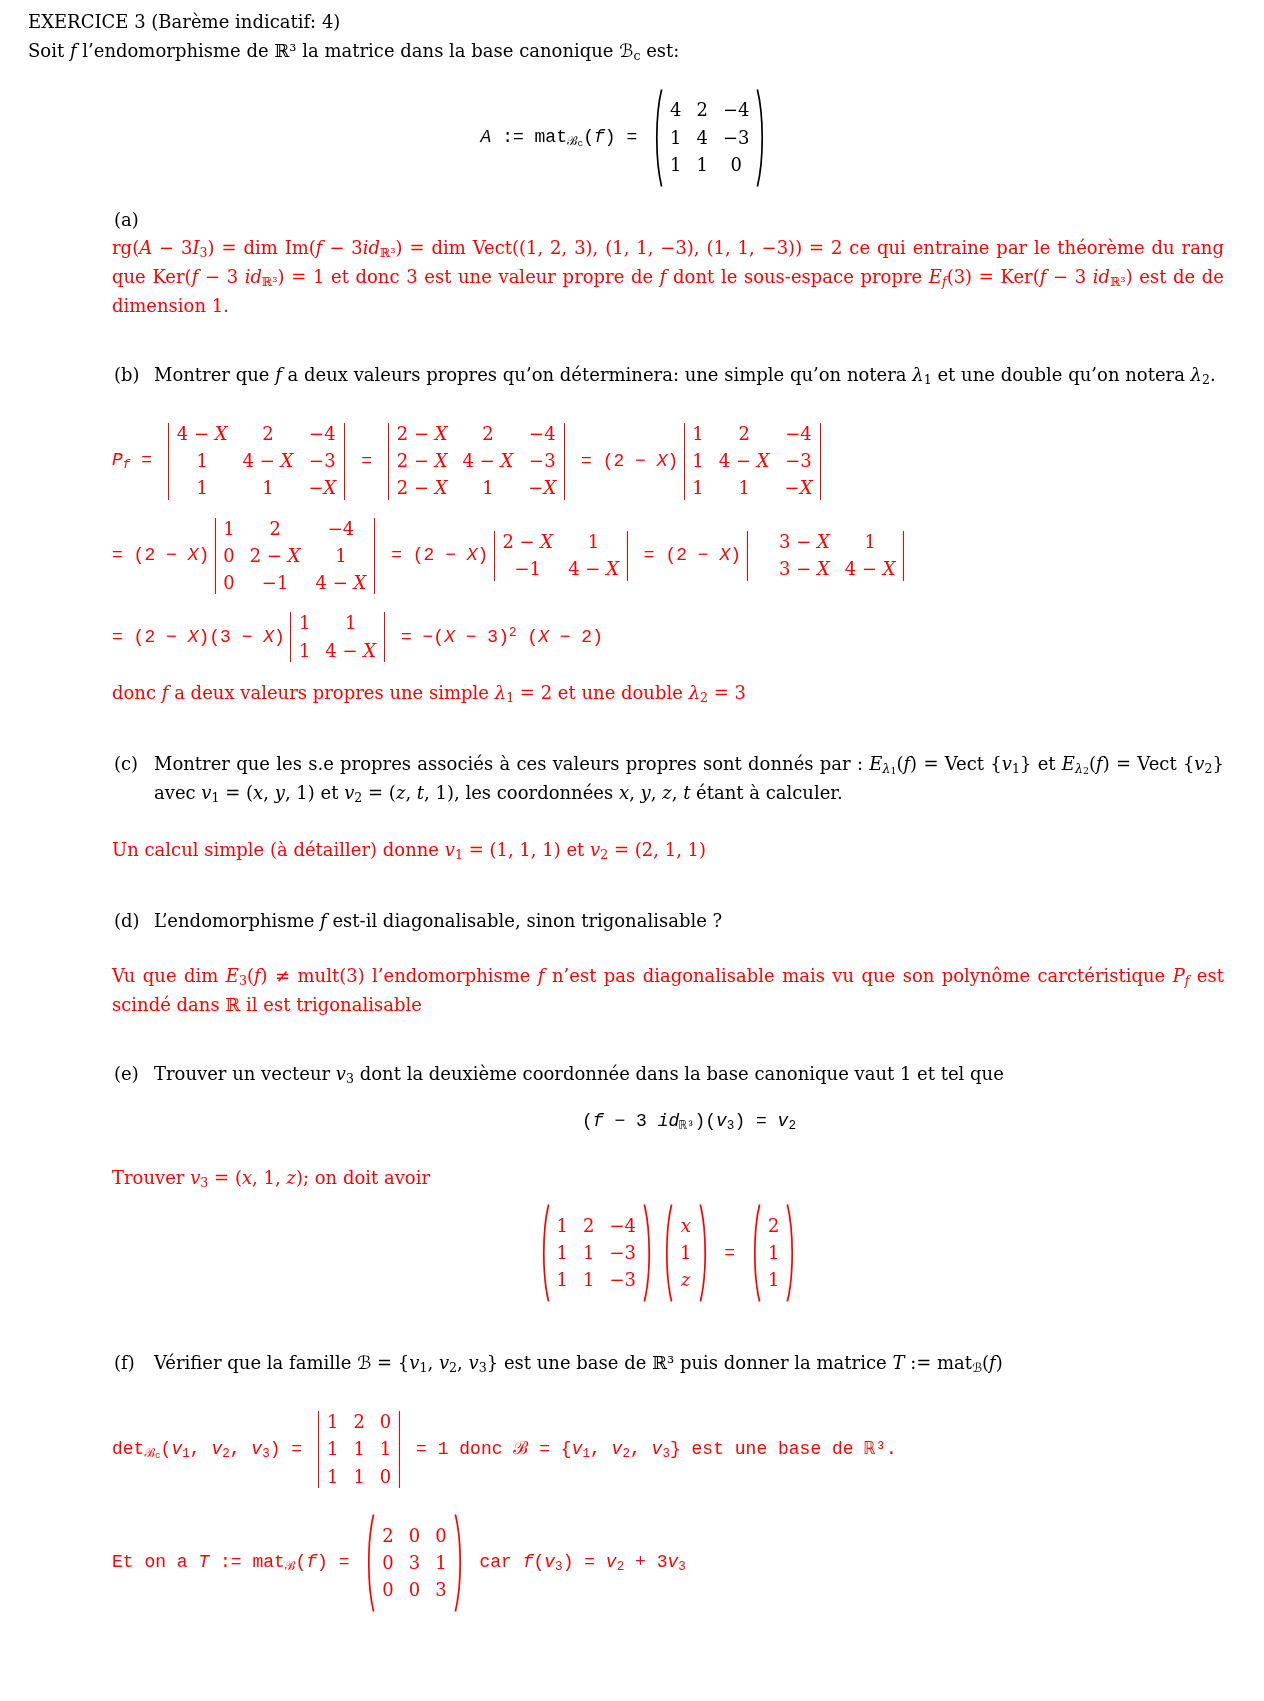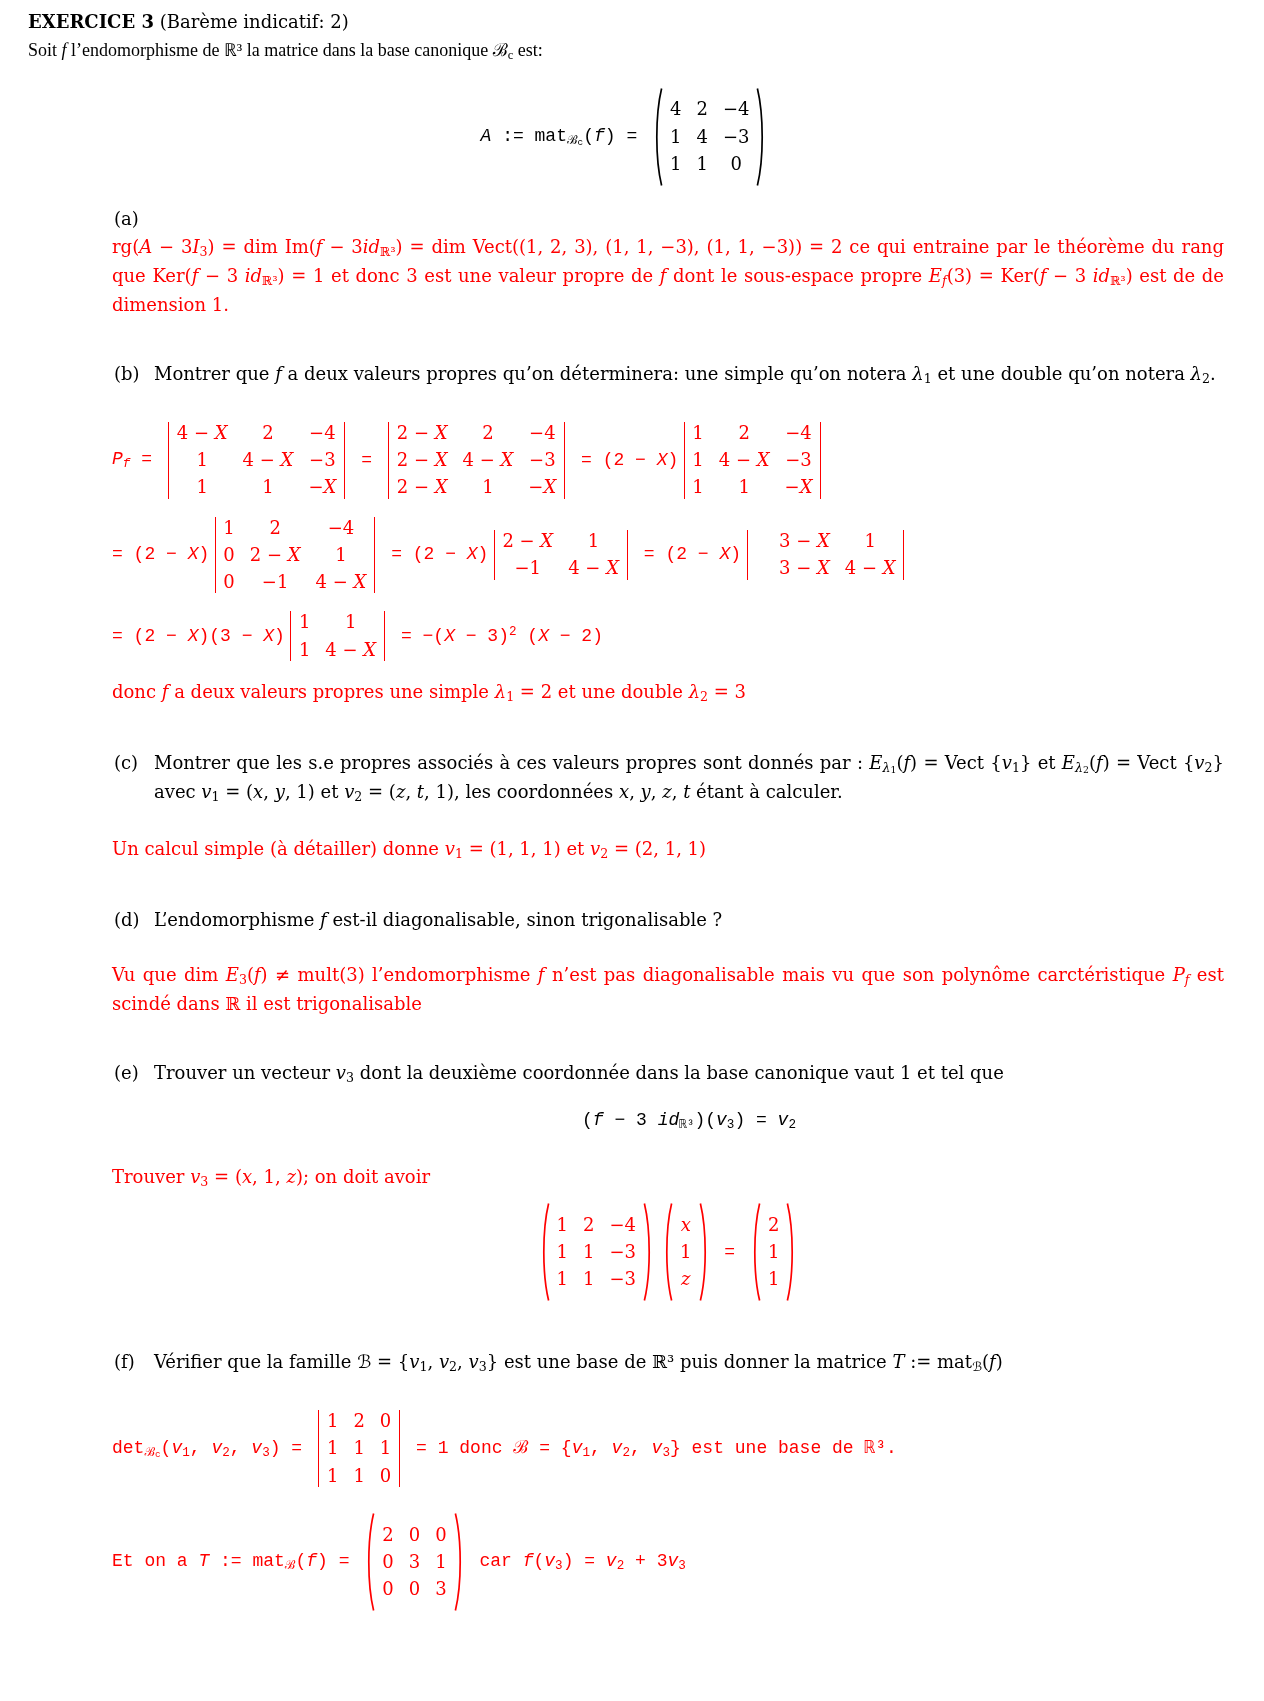--- a/index.html
+++ b/index.html
@@ -4,27 +4,27 @@
 <style>
   :root { --ink:#000000; --red:#ff0000; }
   html,body{margin:0;padding:0;background:#ffffff;}
   body{
     width:1264px; min-height:1701px; box-sizing:border-box;
     font-family:"DejaVu Serif","DejaVu Sans",serif;
     font-size:18px; line-height:1.5; color:var(--ink);
   }
   .page{padding:8px 40px 40px 28px; box-sizing:border-box;}
   .title-line{margin:0 0 2px 0;}
-  .bd{font-weight:700;}
+  .bd{font-weight:400;}
   .it{font-style:italic;}
   .sb{font-size:0.70em; vertical-align:-0.24em;}
   .ssb{font-size:0.52em; vertical-align:-0.38em;}
   .sp{font-size:0.70em; vertical-align:0.50em;}
   .just{text-align:justify;}
-  .intro{margin:0;font-family:Liberation Serif, serif;}
+  .intro{margin:0;}
   .disp{display:flex; justify-content:center; align-items:center; margin:20px 0 10px 0; flex-wrap:wrap;}
   .item{display:flex; margin:36px 0 0 86px;}
   .item.first{margin-top:16px;}
   .ilab{flex:none; width:34px; margin-right:6px;}
   .ibody{flex:1 1 auto; min-width:0;}
   .ans{color:var(--red); margin:28px 0 6px -42px;}
   .ans .para{margin:12px 0 4px 0;}
   .mline{display:flex; align-items:center; flex-wrap:wrap; margin:8px 0;}
   .mline.center{justify-content:center;}
   .run{white-space:pre;font-family:Liberation Mono, monospace;}
@@ -34,21 +34,21 @@
   .mxp{align-self:stretch; width:10px; display:flex; margin:0 1px;}
   .mxp svg{width:100%; height:100%; display:block;}
   .gap-top{margin-top:18px;}
 </style>
 </head>
 <body>
 
 <div class="page">
 
   <div class="title-line">
-    <span class="bd">EXERCICE 3</span><span> (Barème indicatif: 2)</span>
+    <span class="bd">EXERCICE 3</span><span> (Barème indicatif: 4)</span>
   </div>
 
   <div class="intro"><span>Soit </span><span class="it">f</span><span> l’endomorphisme de ℝ³ la matrice dans la base canonique </span><span>ℬ</span><span class="sb">c</span><span> est:</span></div>
 
   <div class="disp">
       <span class="run"><span class="it">A</span><span> := mat</span><span class="sb">ℬ</span><span class="ssb">c</span><span>(</span><span class="it">f</span><span>) = </span></span>
       <span class="mx">
         <span class="mxp">
           <svg viewBox="0 0 10 100" preserveAspectRatio="none">
             <path d="M8.6 1.5 C 2.2 28, 2.2 72, 8.6 98.5" fill="none" stroke="currentColor" stroke-width="1.7" vector-effect="non-scaling-stroke"></path>

